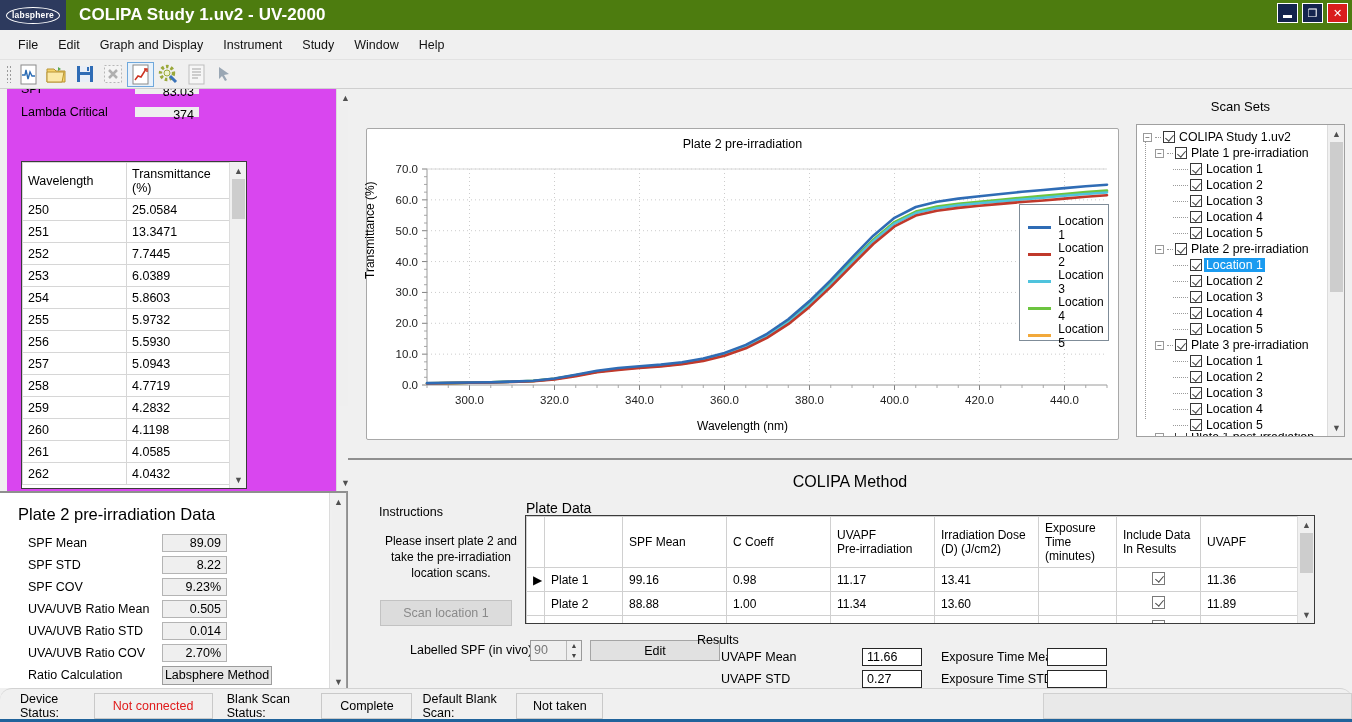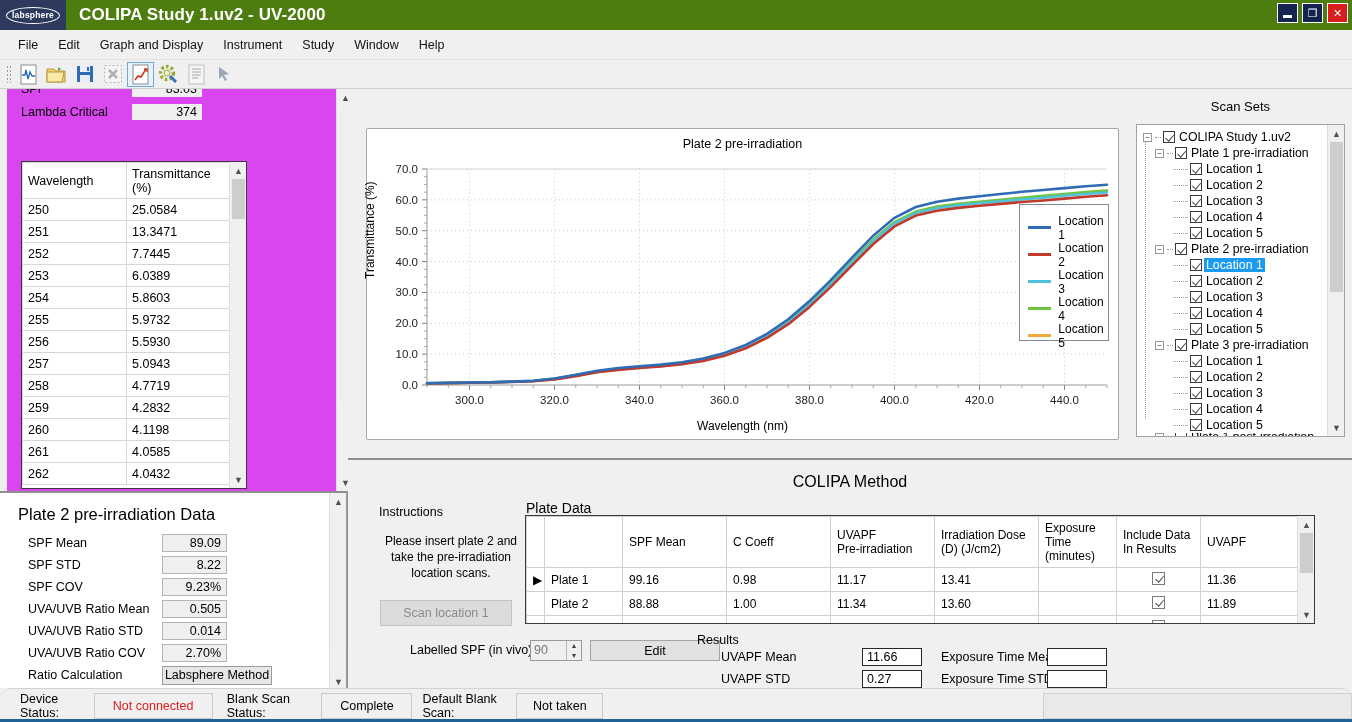--- a/index.html
+++ b/index.html
@@ -65,21 +65,21 @@
   .tb-btn.active { border: 1px solid #6fa8dc; background: #e8f2fb; }
 
   
   .leftpane {
     position: absolute; left: 0; top: 89px; width: 347px; height: 402px;
     background: #d946ef; border-right: 1px solid #9a9a9a; overflow: hidden; margin-left: 7px;
   }
   .kv-row { display: flex; align-items: center; height: 23px; padding-left: 14px; }
   .kv-label { width: 110px; font-size: 12.5px; }
   .kv-val {
-    width: 72px; height: 18px; background: #efefef; border: 1px solid #d946ef;
+    width: 72px; height: 18px; background: #efefef; border: 4px solid #d946ef;
     text-align: right; padding-right: 5px; font-size: 12.5px; line-height: 16px;
   }
   .wtable-wrap {
     position: absolute; left: 14px; top: 72px; width: 226px; height: 328px;
     border: 1px solid #3b3b3b; background: #fff; overflow: hidden;
   }
   table.wtable { border-collapse: collapse; width: 208px; table-layout: fixed; }
   table.wtable th, table.wtable td {
     border: 1px solid #d6d6d6; font-size: 12.5px; font-weight: normal;
     text-align: left; padding: 3px 5px; height: 22px; vertical-align: middle;

